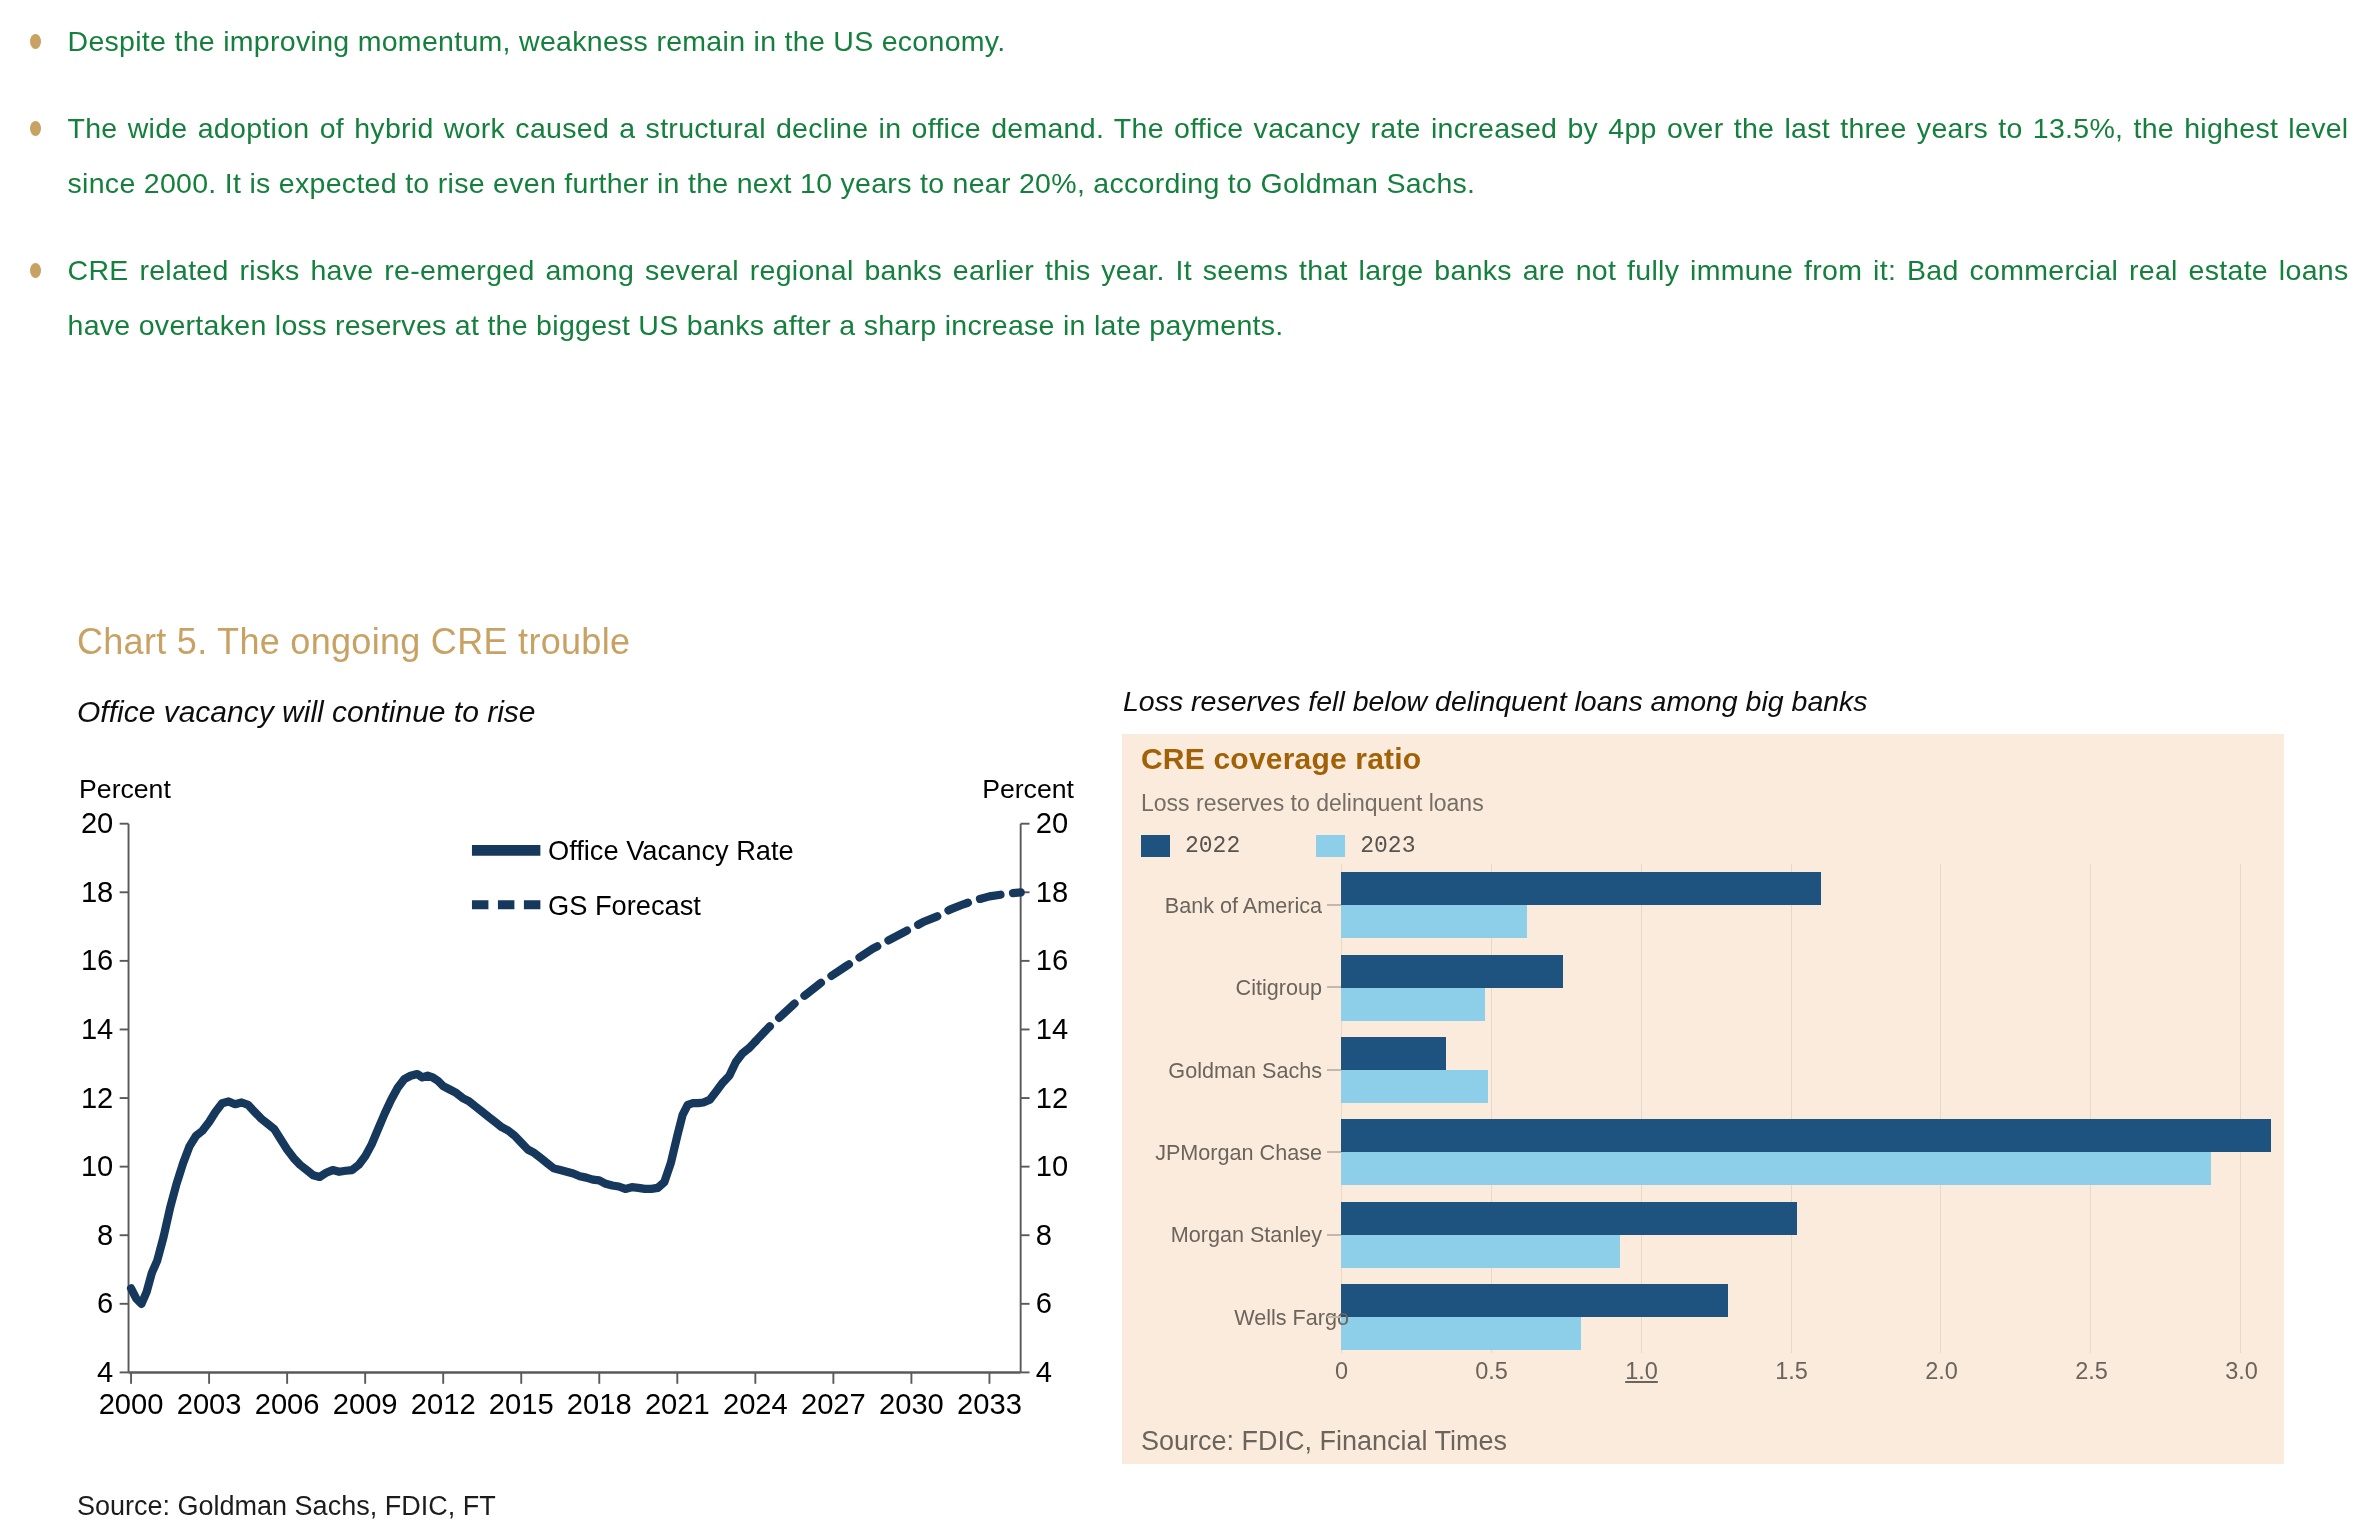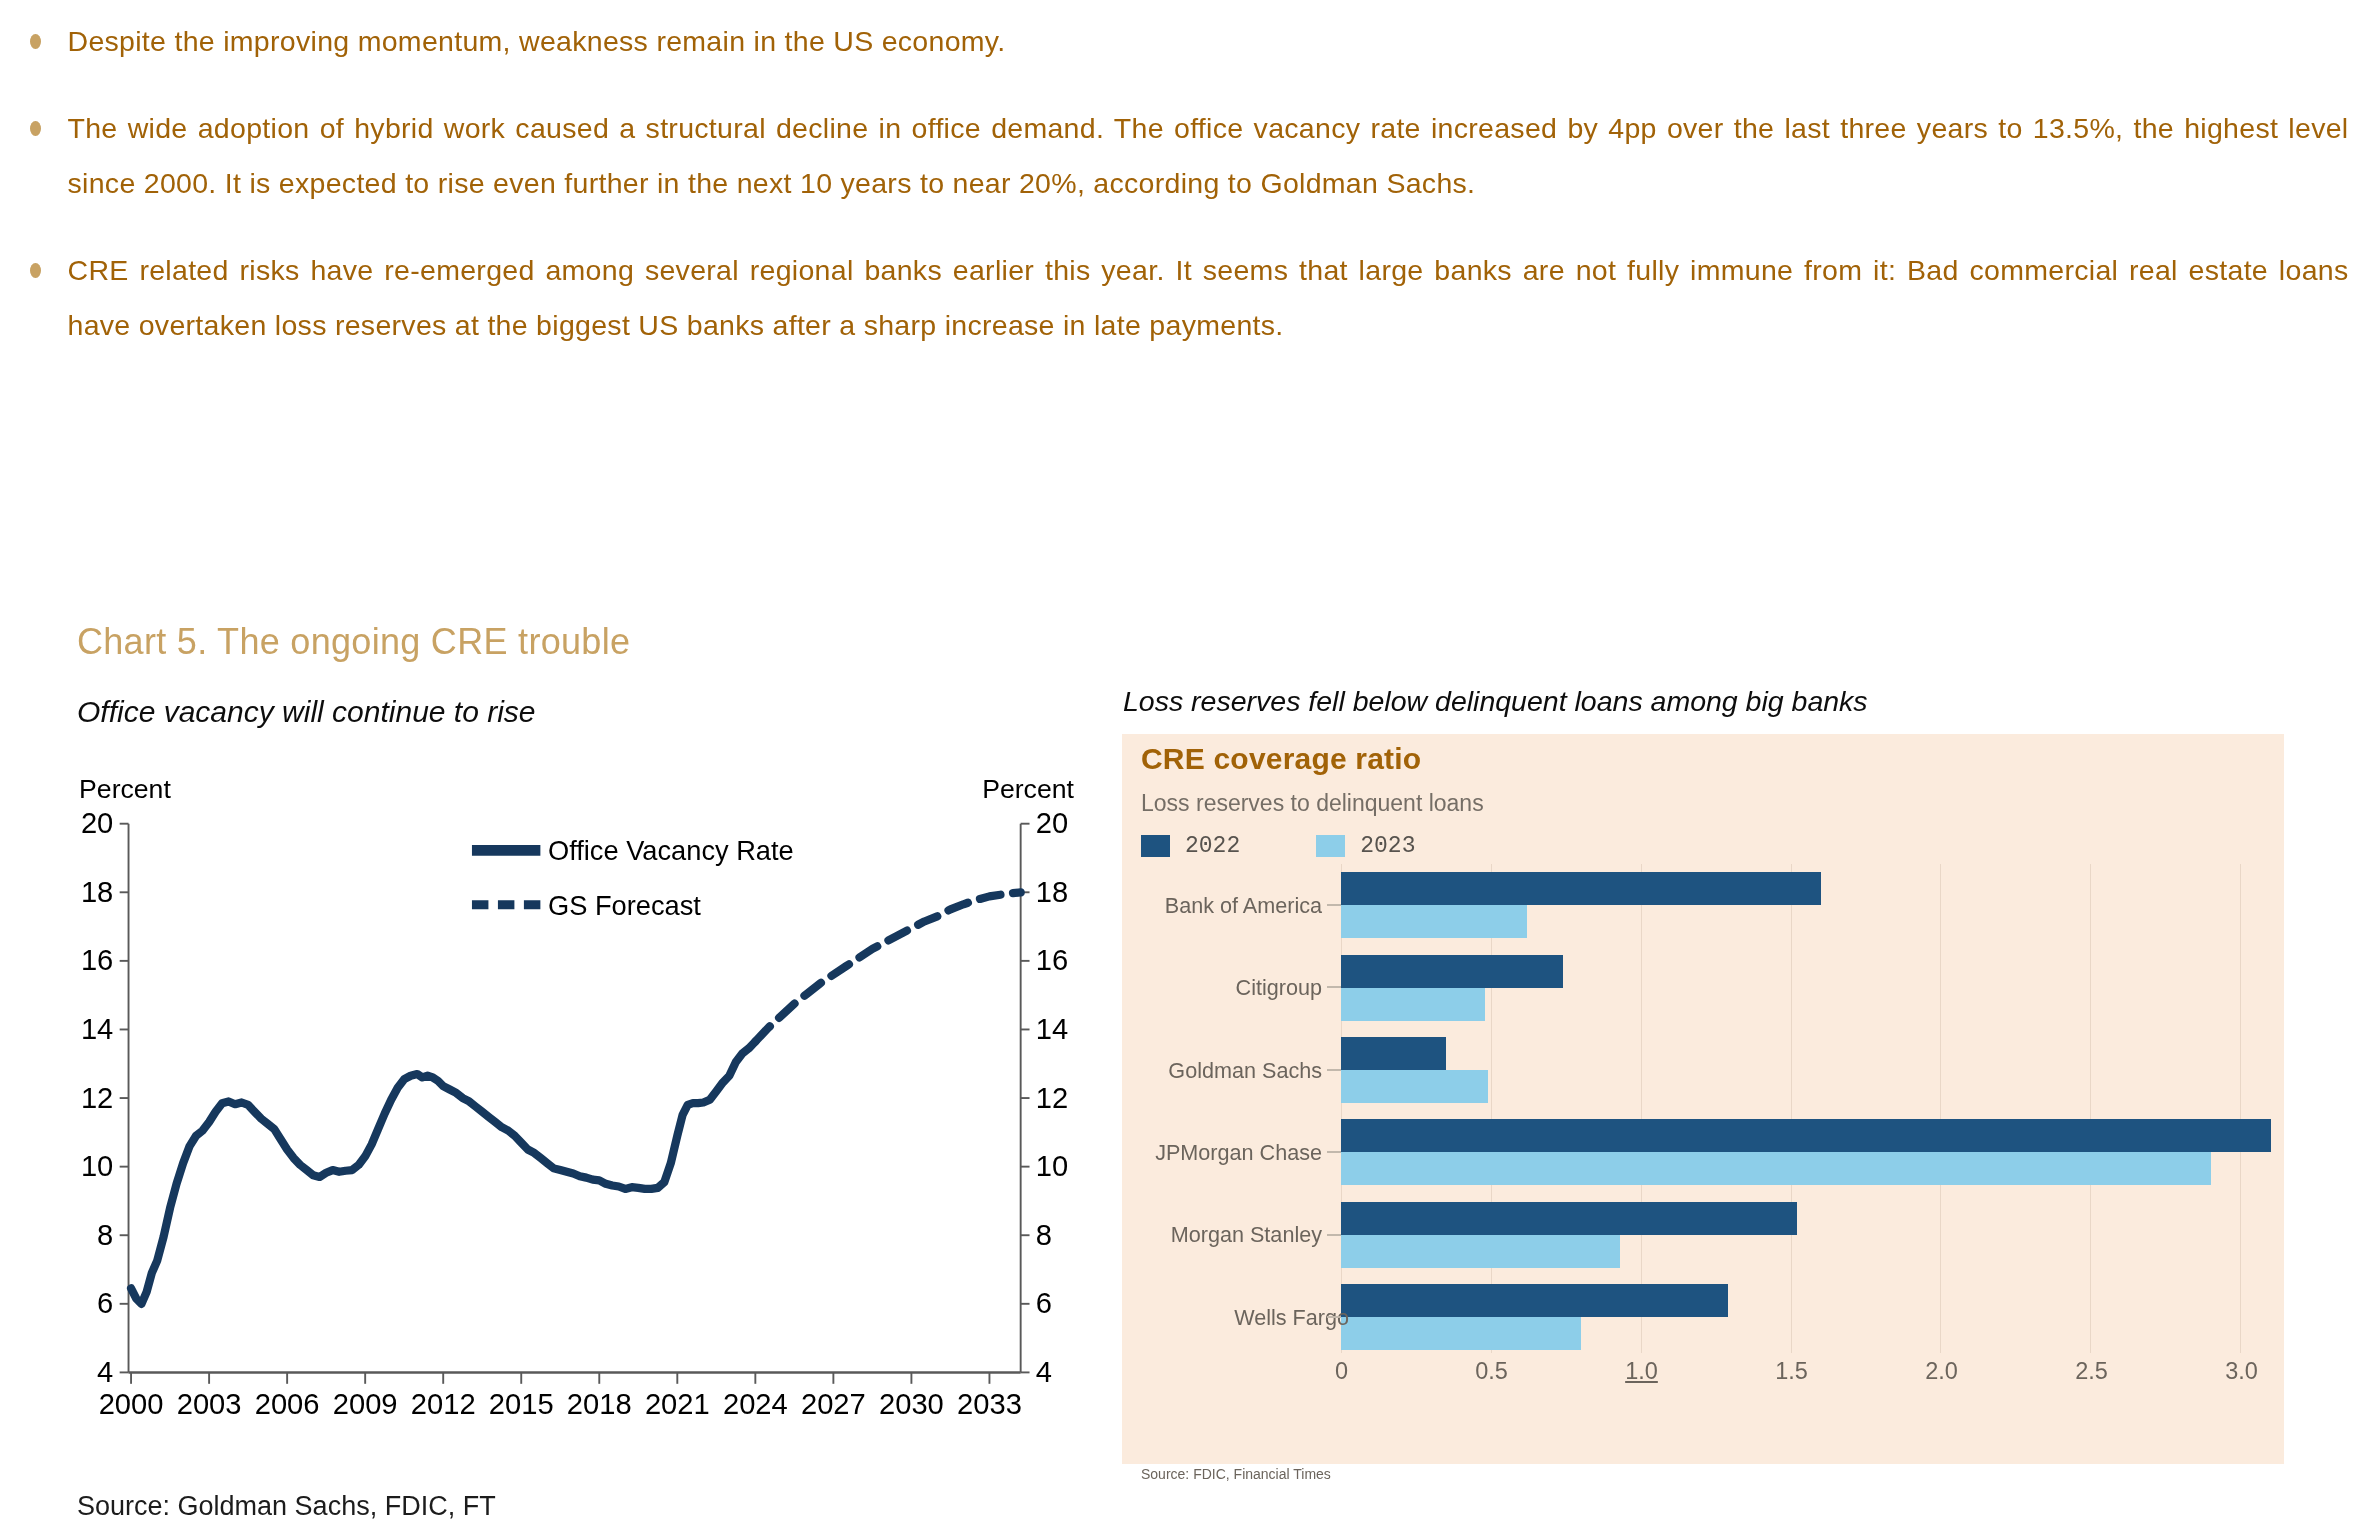--- a/index.html
+++ b/index.html
@@ -1,21 +1,21 @@
 <!DOCTYPE html>
 <html style="font-size:10px"><head>
 <meta charset="utf-8">
 <style>
   html,body{margin:0;padding:0;background:#ffffff;}
   .page{position:relative;width:2377px;height:1537px;background:#ffffff;overflow:hidden;
         font-family:"Liberation Sans", sans-serif;color:#000;}
   
   .bullets{position:absolute;left:28.5px;top:14px;width:2320px;list-style:none;margin:0;padding:0;}
   .bullets li{position:relative;padding-left:39px;margin-bottom:32px;
-              font-size:28.5px;line-height:55px;letter-spacing:0.3px;color:#a16207;text-align:justify;}
+              font-size:28.5px;line-height:55px;letter-spacing:0.3px;color:#15803d;text-align:justify;}
   .bullets li .dot{position:absolute;left:1.3px;top:20px;width:10.8px;height:15px;border-radius:50%;}
   
   .chart-title{position:absolute;left:77px;top:621px;font-size:36px;letter-spacing:0.3px;}
   
   .left-subtitle{position:absolute;left:77px;top:695px;font-size:30px;font-style:italic;color:#0d0d0d;}
   .line-svg{position:absolute;left:60px;top:754px;width:1052px;height:754px;}
   .left-source{position:absolute;left:77px;top:1491px;font-size:27px;color:#1c1c1c;}
   
   .right-heading{position:absolute;left:1123px;top:685px;font-size:28.5px;font-style:italic;color:#0d0d0d;}
   .panel{position:absolute;left:1122px;top:734px;width:1162px;height:730px;}
@@ -24,21 +24,21 @@
   .panel-legend{position:absolute;left:19px;top:99px;display:flex;align-items:center;gap:76px;}
   .panel-legend .item{display:flex;align-items:center;gap:15px;font-family:Liberation Mono, monospace;}
   .panel-legend .swatch{width:29px;height:21.6px;}
   .panel-legend .lbl{font-size:23px;}
   .bar-plot{position:absolute;left:0;top:0;width:100%;height:100%;}
   .gridline{position:absolute;width:1.3px;}
   .bar{position:absolute;height:33px;}
   .bank-label{position:absolute;left:0;width:200px;text-align:right;font-size:21.6px;line-height:23px;}
   .bank-tick{position:absolute;height:1.9px;width:14px;}
   .x-num{position:absolute;width:89px;text-align:center;font-size:23.5px;}
-  .panel-source{position:absolute;left:19px;top:692px;font-size:14px;margin-top:40px;}
+  .panel-source{position:absolute;left:19px;top:692px;font-size:27px;}
   .txt{display:inline;}
 </style>
 </head>
 <body>
 
 <div class="page">
 
   <ul class="bullets">
     <li>
       <span class="dot" style="background: rgb(200, 162, 99);"></span>

